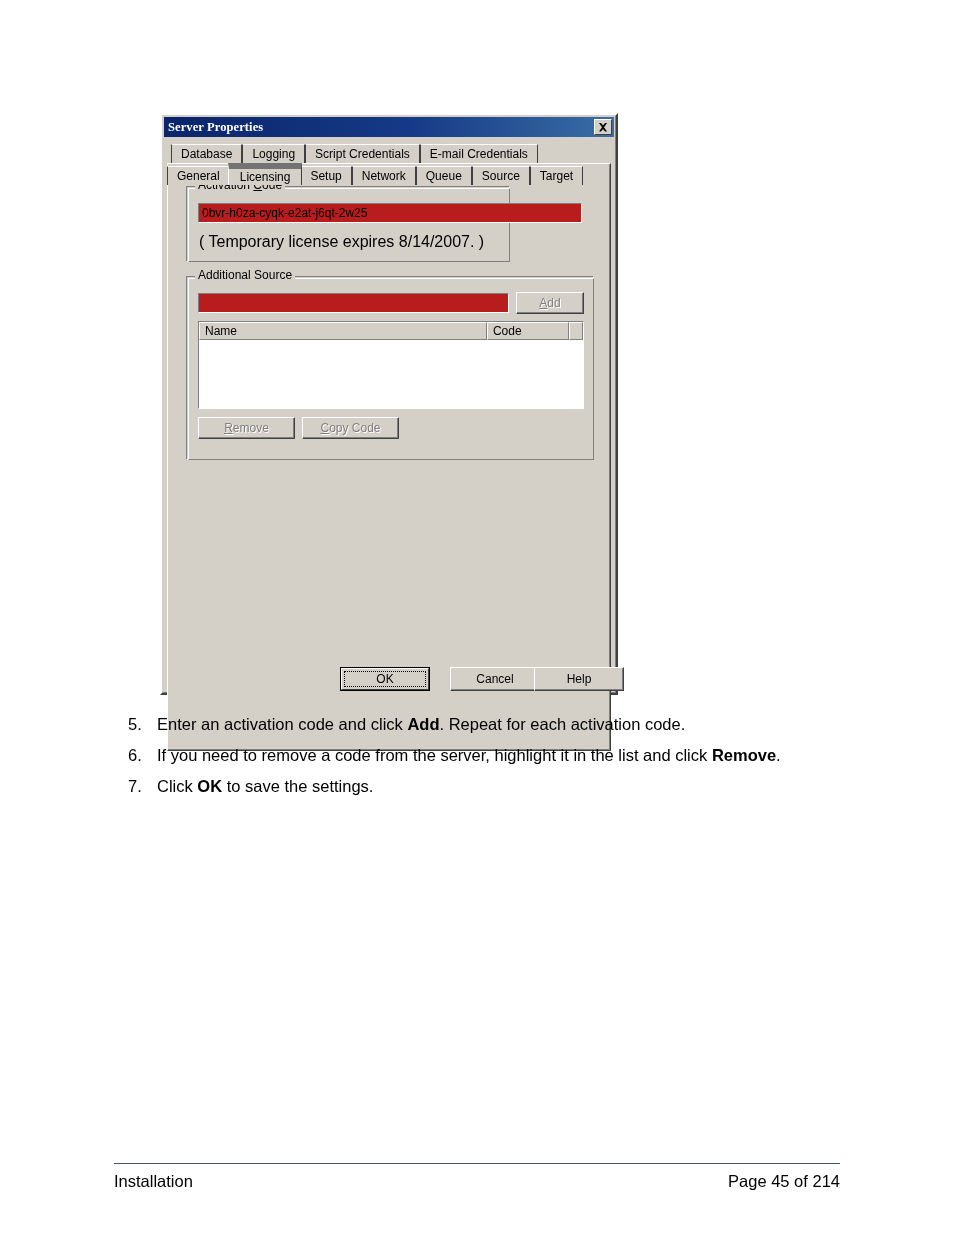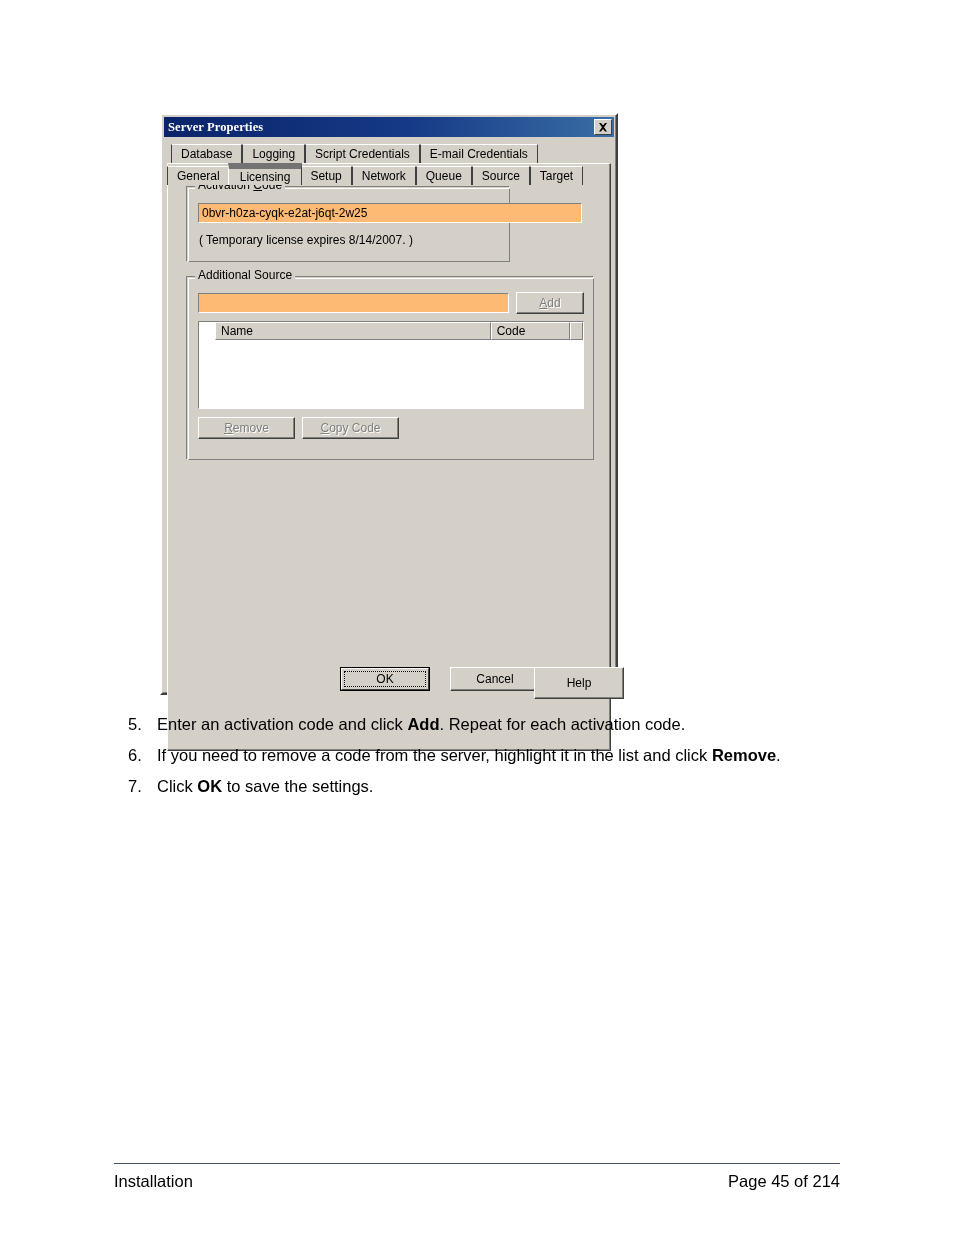--- a/index.html
+++ b/index.html
@@ -173,21 +173,21 @@
     padding: 0 3px;
     font-size: 12px;
     line-height: 13px;
     white-space: nowrap;
     z-index: 2;
   }
 
   
   .textfield {
     position: absolute;
-    background: #fdba74;
+    background: #b91c1c;
     border-top: 1px solid #808080;
     border-left: 1px solid #808080;
     border-right: 1px solid #ffffff;
     border-bottom: 1px solid #ffffff;
     box-sizing: border-box;
     display: flex;
     align-items: center;
     font-size: 12px;
     padding-left: 3px;
     overflow: hidden;
@@ -200,21 +200,21 @@
     border-top: 1px solid #404040;
     border-left: 1px solid #404040;
     border-right: 1px solid #d4d0c8;
     border-bottom: 1px solid #d4d0c8;
     pointer-events: none;
     box-sizing: border-box;
   }
 
   .note-text {
     position: absolute;
-    font-size: 12px;
+    font-size: 16px;
     white-space: nowrap;
   }
 
   
   .btn {
     position: absolute;
     background: #d4d0c8;
     border-top: 1px solid #ffffff;
     border-left: 1px solid #ffffff;
     border-right: 1px solid #404040;
@@ -431,21 +431,21 @@
       <div class="textfield" style="left:11px; top:16px; width:311px; height:20px;">
         <div class="outer"></div>
         <span></span>
       </div>
 
       <div class="btn disabled" style="left:329px; top:15px; width:68px; height:22px;">
         <div class="bevel"></div>
         <span class="label"><u class="acc">A</u><span>dd</span></span>
       </div>
 
-      <div class="listview" style="left:11px; top:44px; width:386px; height:88px;padding-left:16px;">
+      <div class="listview" style="left:11px; top:44px; width:386px; height:88px;">
         <div class="outer"></div>
         <div class="lv-header">
           <div class="lv-col" style="width:294px;">Name</div>
           <div class="lv-col" style="width:84px;">Code</div>
           <div class="lv-col" style="width:14px; padding-left:0;"></div>
         </div>
         <div class="lv-body"></div>
       </div>
 
       <div class="btn disabled" style="left:11px; top:140px; width:97px; height:22px;">
@@ -462,21 +462,21 @@
 
   <div class="btn default-btn" style="left:178px; top:552px; width:90px; height:24px;">
     <div class="inner-bevel"></div>
     <div class="focus-rect"></div>
     <span class="label">OK</span>
   </div>
   <div class="btn" style="left:288px; top:552px; width:90px; height:24px;">
     <div class="bevel"></div>
     <span class="label">Cancel</span>
   </div>
-  <div class="btn" style="left:372px; top:552px; width:90px; height:32px;">
+  <div class="btn" style="left:372px; top:552px; width:90px; height:24px;">
     <div class="bevel"></div>
     <span class="label">Help</span>
   </div>
 </div>
 
 <div class="steps">
     <div class="step">
       <span class="step-num">5.</span>
       <span class="step-text"><span>Enter an activation code and click </span><b>Add</b><span>. Repeat for each activation code.</span></span>
     </div>

